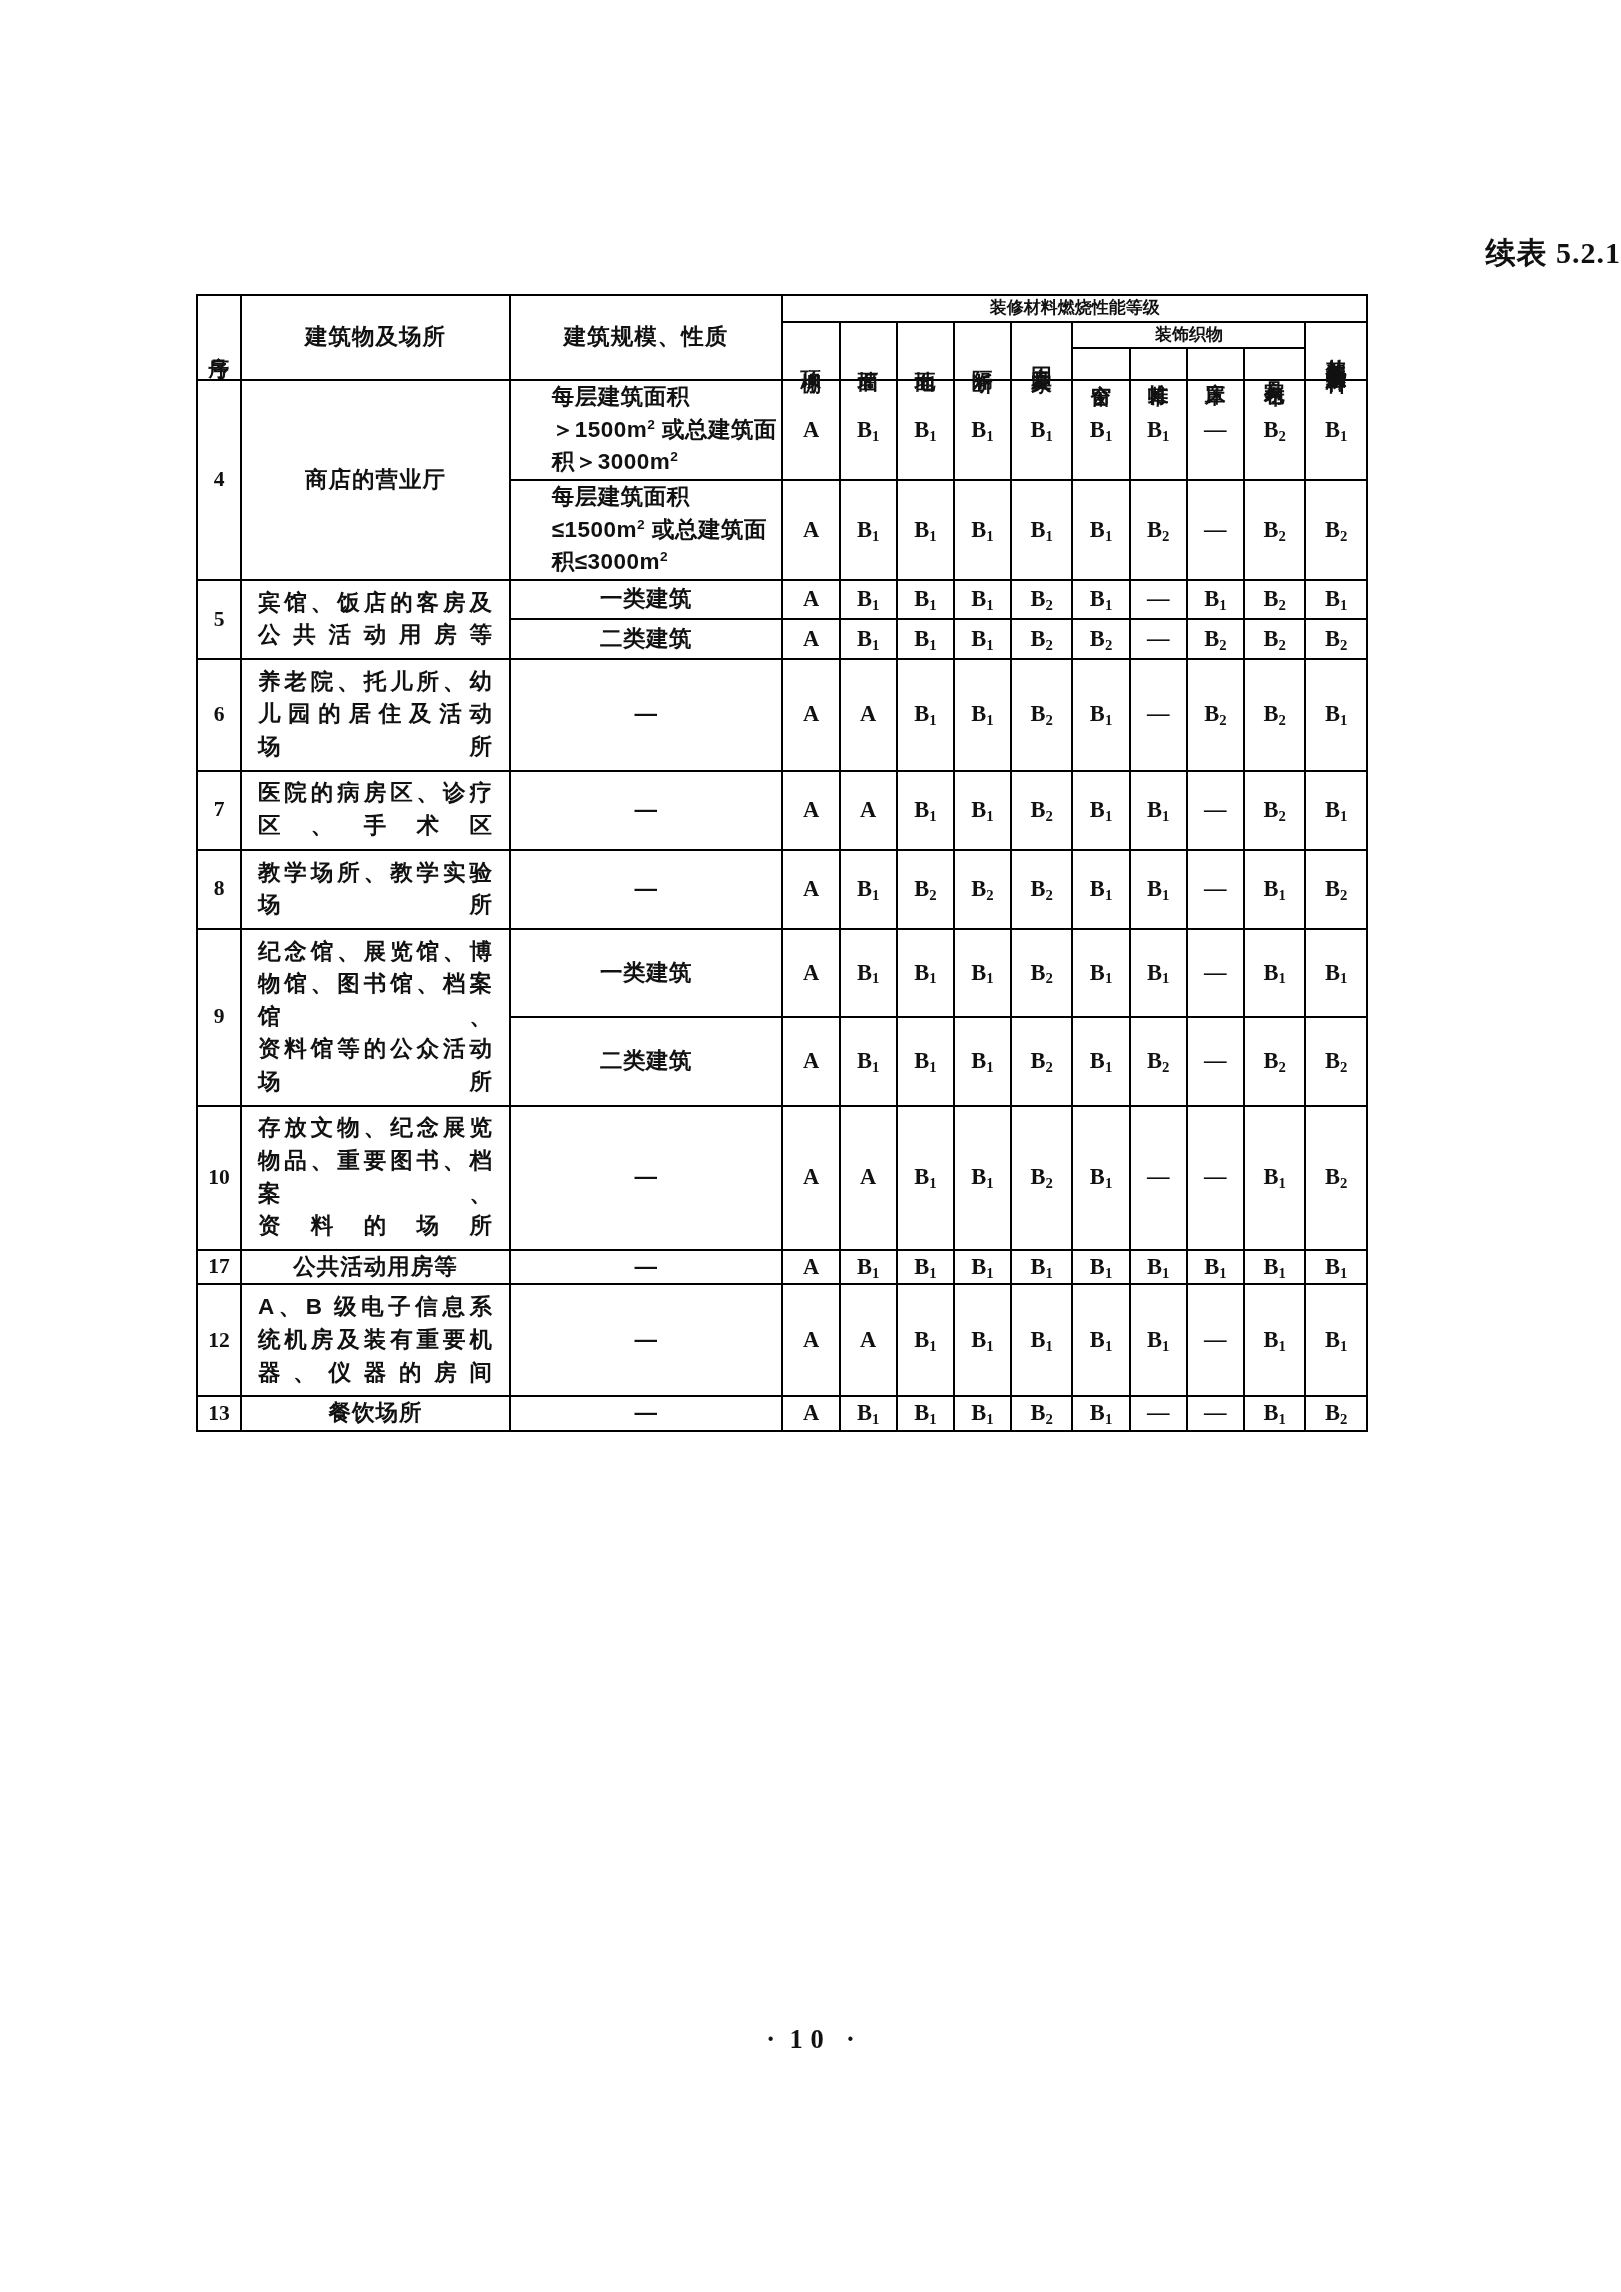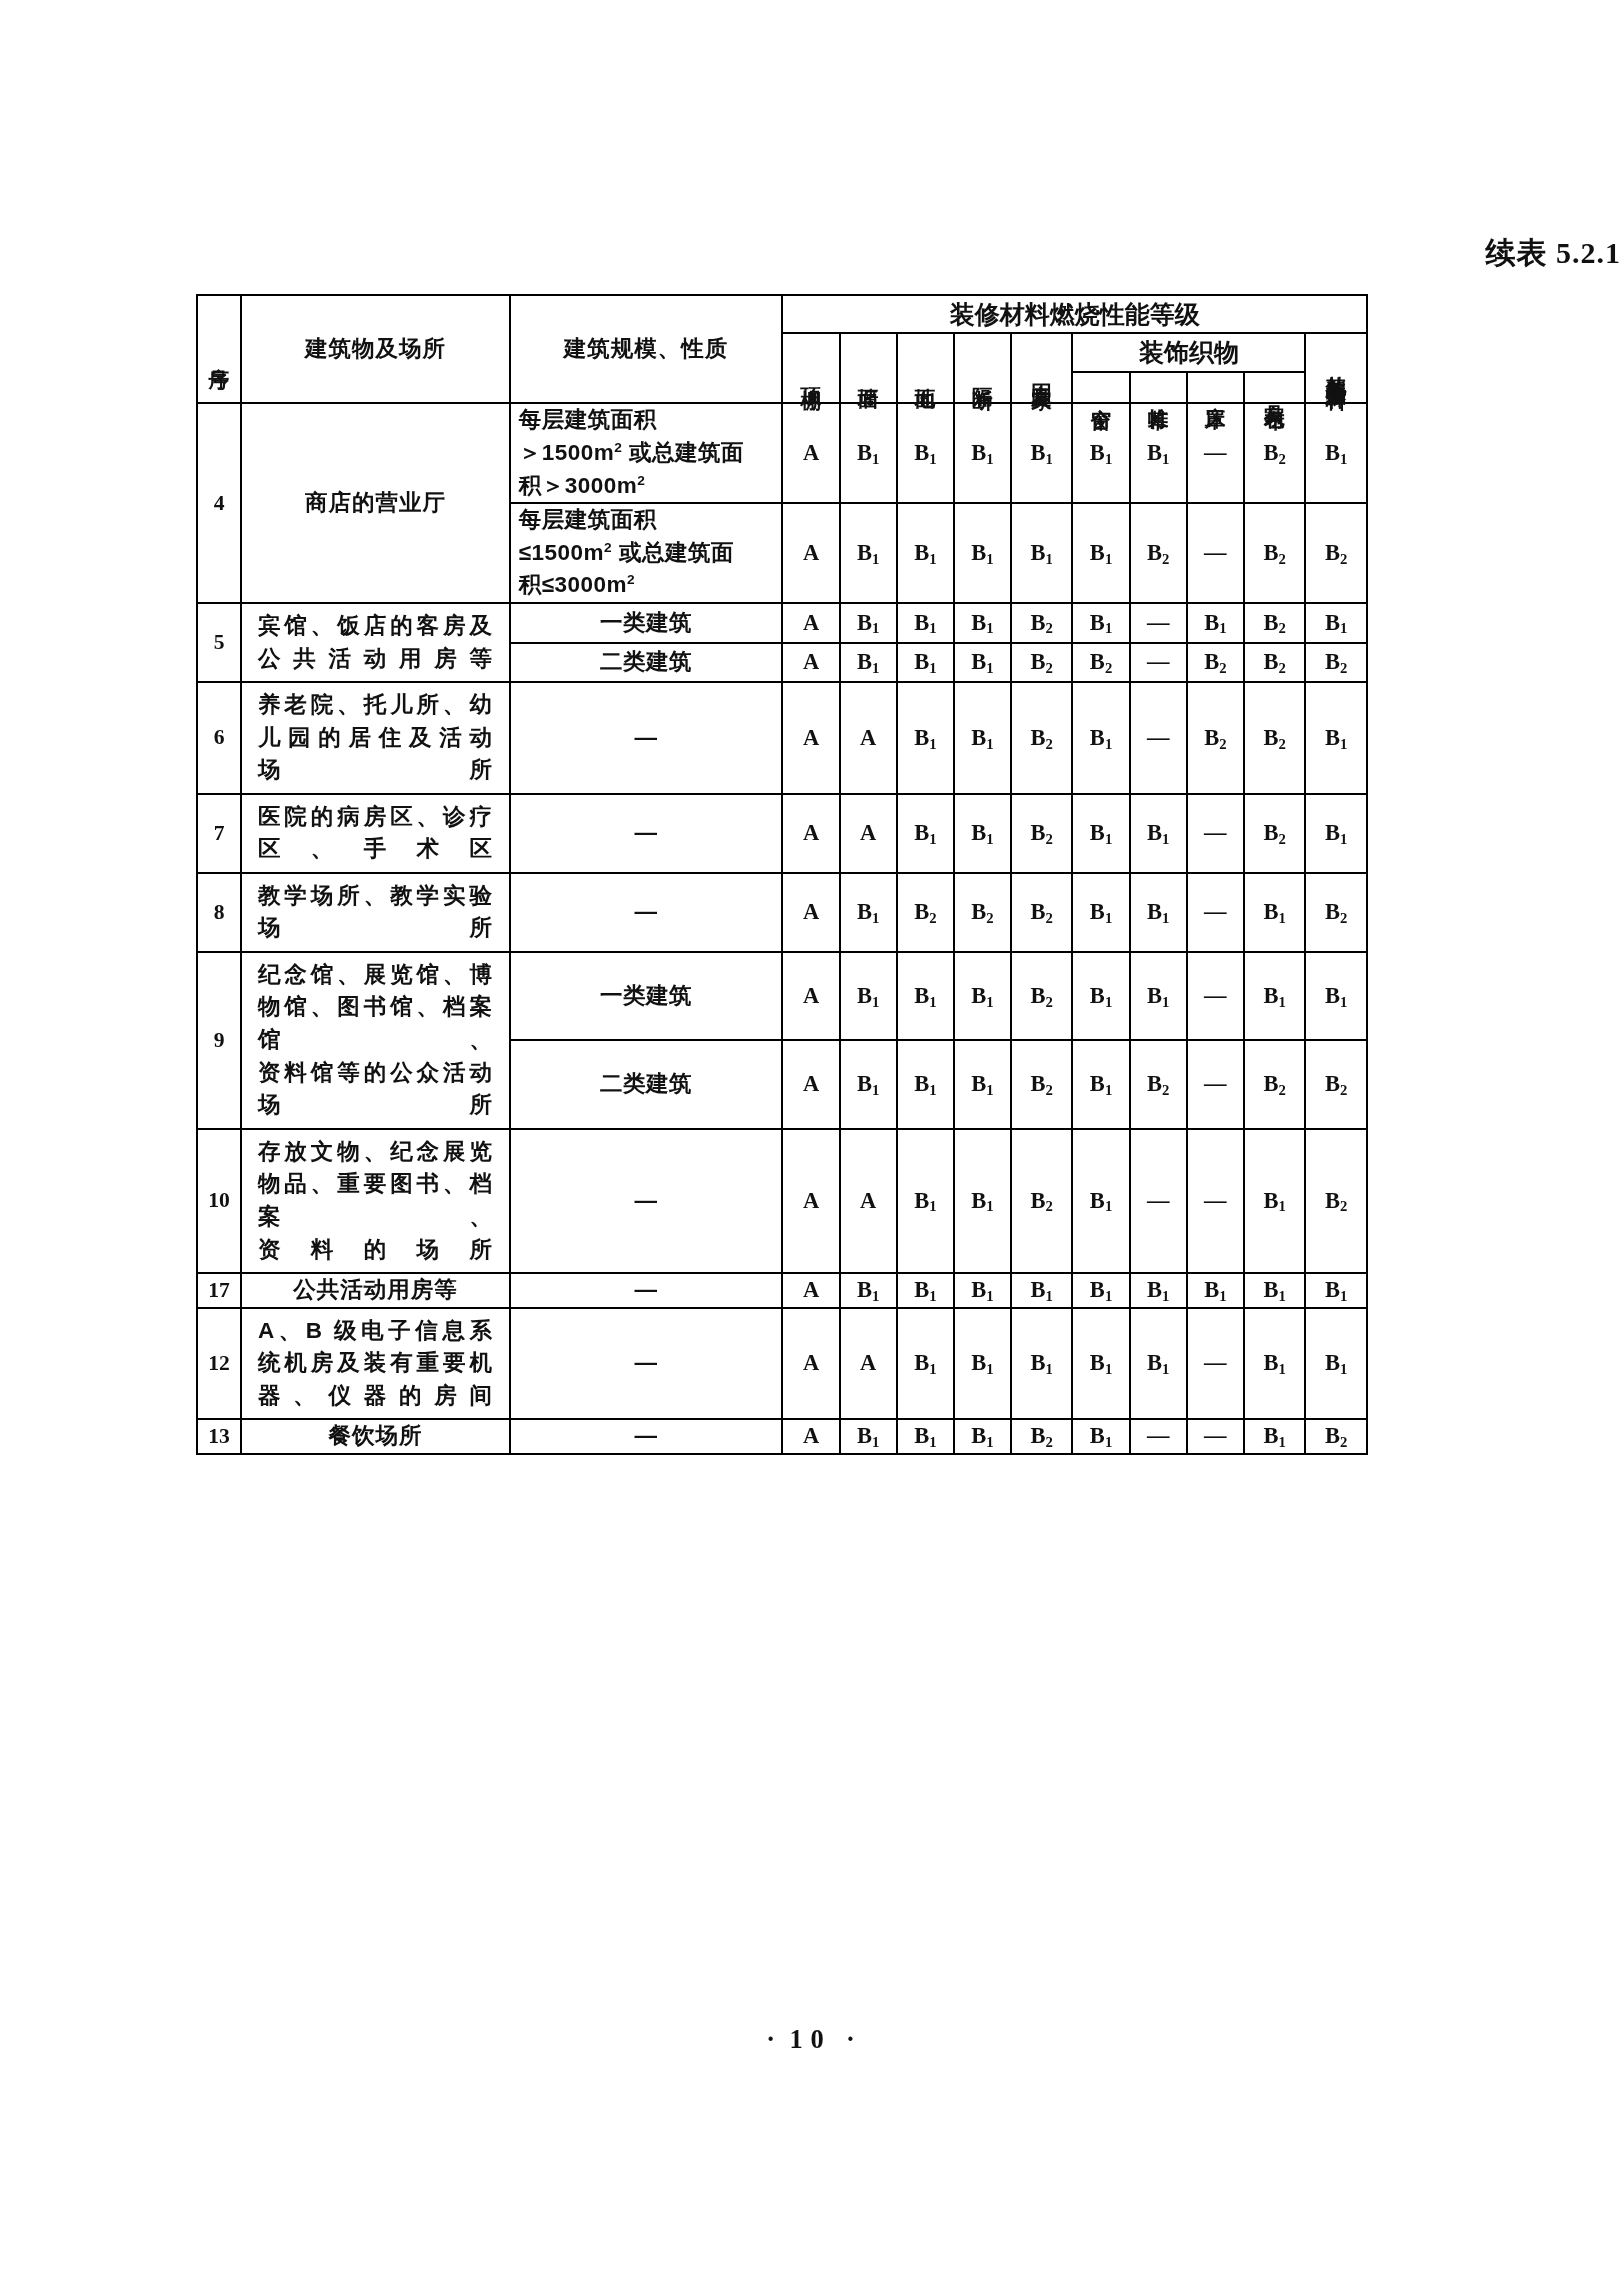--- a/index.html
+++ b/index.html
@@ -47,21 +47,21 @@
   table.main td, table.main th {
     border: 2px solid #000;
     padding: 0;
     text-align: center;
     vertical-align: middle;
     font-weight: bold;
     line-height: 1.45;
   }
   
   .h-group {
-    font-size: 25px;
+    font-size: 17px;
     padding: 7.8px 0;
     font-family: "Liberation Sans", "DejaVu Sans", sans-serif;
   }
   .vert {
     writing-mode: vertical-rl;
     text-orientation: upright;
     letter-spacing: 2px;
     display: inline-block;
     line-height: 1.05;
     font-size: 20.6px;
@@ -80,21 +80,21 @@
   }
   .cell-scale {
     font-size: 22.5px;
     padding: 5.9px 11.8px;
     text-align: center;
     line-height: 1.85;
     letter-spacing: 0.5px;
   }
   .cell-scale.left {
     text-align: left;
-    padding-left: 8px;
+    padding-left: 41px;
   }
   .grade {
     font-size: 22.5px;
     font-family: "Liberation Serif", "DejaVu Serif", serif;
     font-weight: bold;
     padding: 5.9px 0;
   }
   .grade sub {
     font-size: 14.7px;
     vertical-align: baseline;

